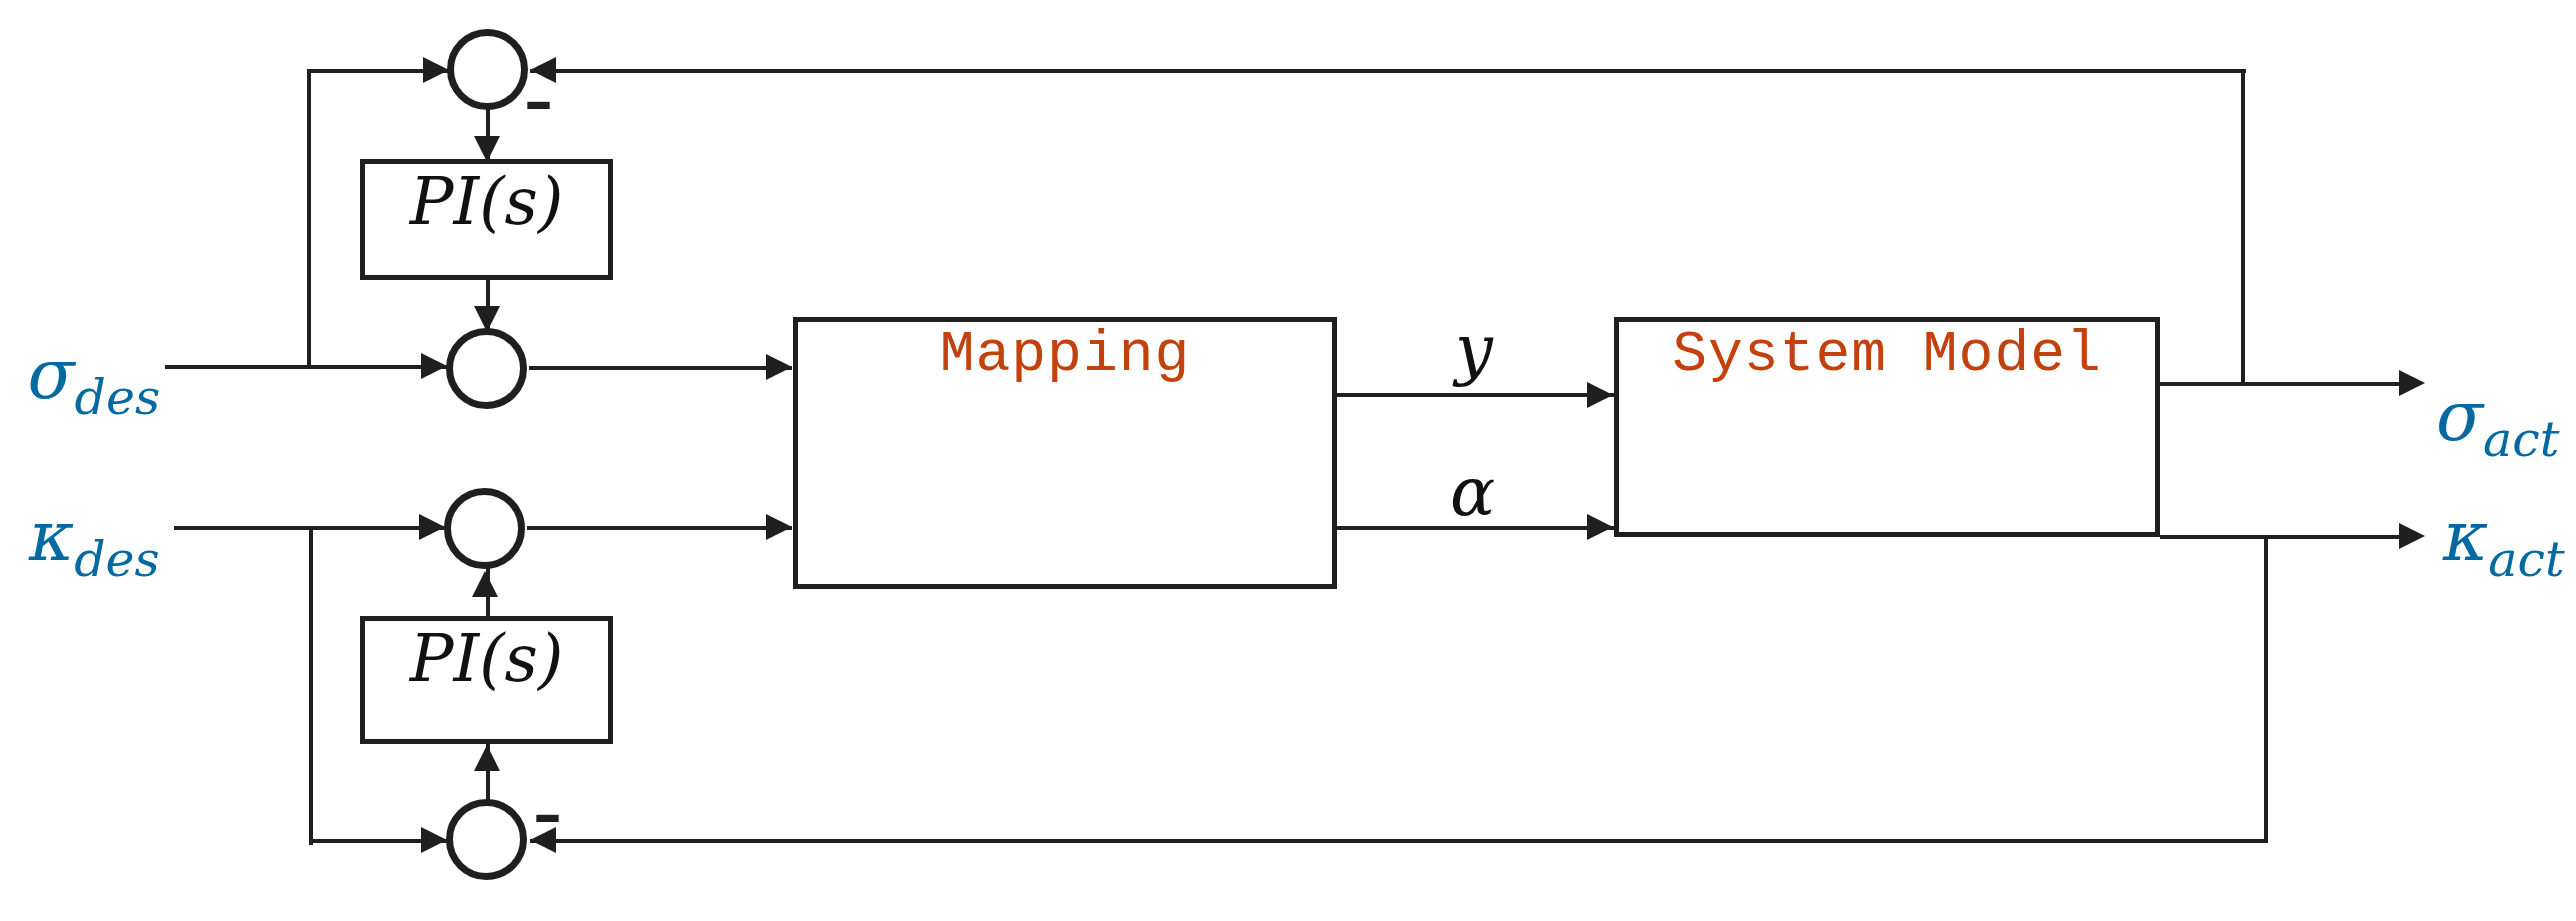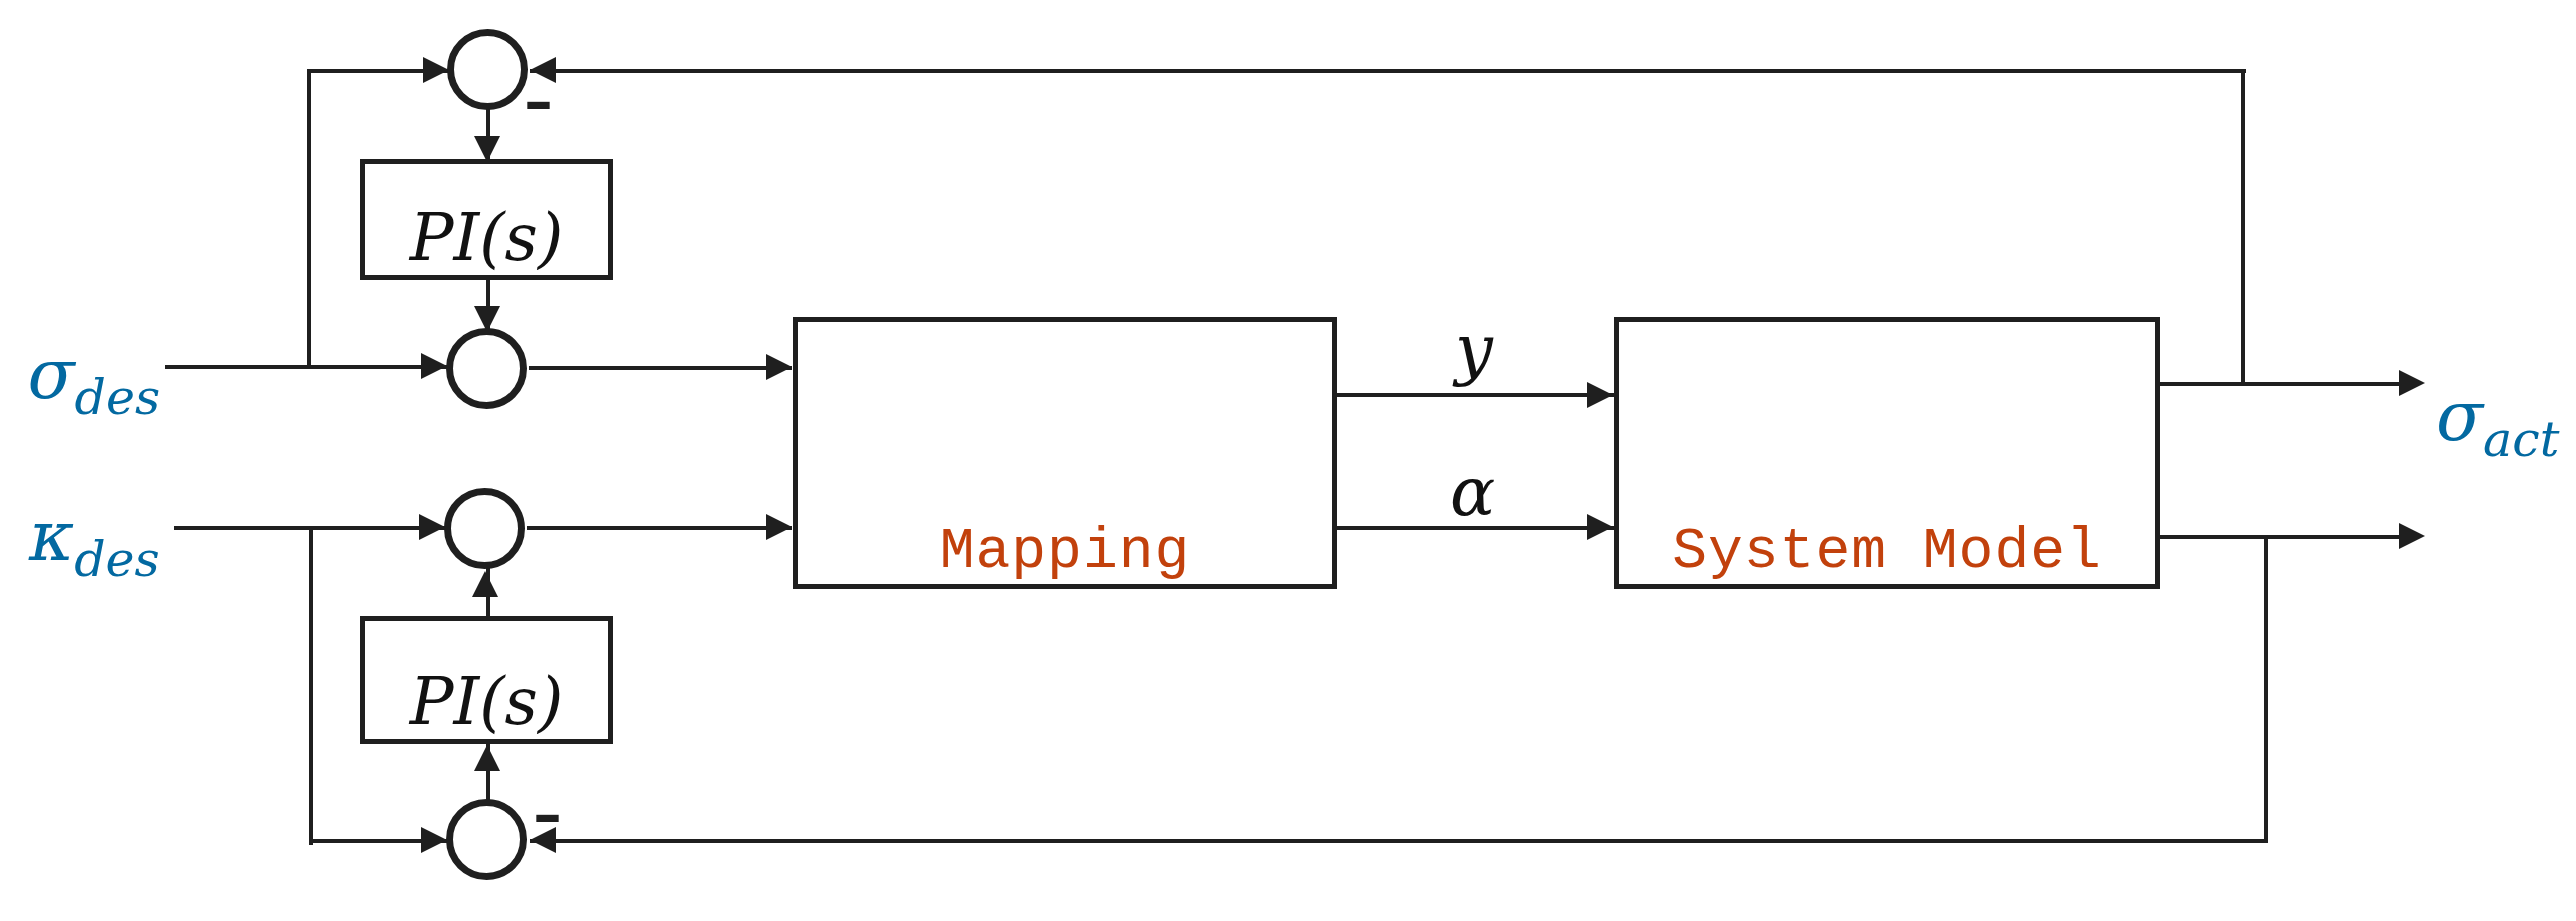--- a/index.html
+++ b/index.html
@@ -12,21 +12,21 @@
     --ln:#1f1f1f;
     overflow:hidden;
   }
   
   .hline,.vline{position:absolute;background:var(--ln);}
   .box{
     position:absolute;
     border:5.9px solid var(--ln);
     background:#ffffff;
     box-sizing:border-box;
-    display:flex;align-items:flex-end;justify-content:center;
+    display:flex;align-items:flex-start;justify-content:center;
   }
   .circle{
     position:absolute;
     width:67px;height:67px;
     border:7.8px solid var(--ln);
     border-radius:50%;
     background:#ffffff;
     box-sizing:content-box;
   }
   .ar,.al,.au,.ad{position:absolute;width:0;height:0;}
@@ -129,34 +129,37 @@
   </div>
 
   <div class="box" style="left:360px;top:616px;width:253px;height:128px;">
     <span class="pilabel">PI(s)</span>
   </div>
 
   <div class="box" style="left:793px;top:317px;width:544px;height:272px;">
     <span class="blocklabel">Mapping</span>
   </div>
 
-  <div class="box" style="left:1614px;top:317px;width:546px;height:272px;">
+  <div class="box" style="left:1614px;top:317px;width:546px;height:220px;">
     <span class="blocklabel">System Model</span>
   </div>
 
   <div class="mathlabel" style="left:27.5px;top:340px;">
     <span>σ</span><span class="msub">des</span>
   </div>
 
   <div class="mathlabel" style="left:29px;top:502px;">
     <span>κ</span><span class="msub">des</span>
   </div>
 
   <div class="mathlabel" style="left:2436px;top:382px;">
     <span>σ</span><span class="msub">act</span>
   </div>
 
+  <div class="mathlabel" style="left:2443px;top:502px;">
+    <span>κ</span><span class="msub">act</span>
+  </div>
 
   <div class="siglabel" style="left:1455px;top:316px;">y</div>
   <div class="siglabel" style="left:1450px;top:459px;">α</div>
 
 </div>
 
 
 </body></html>

